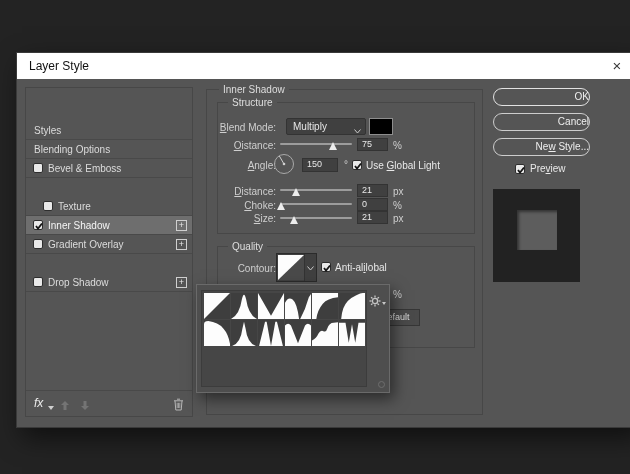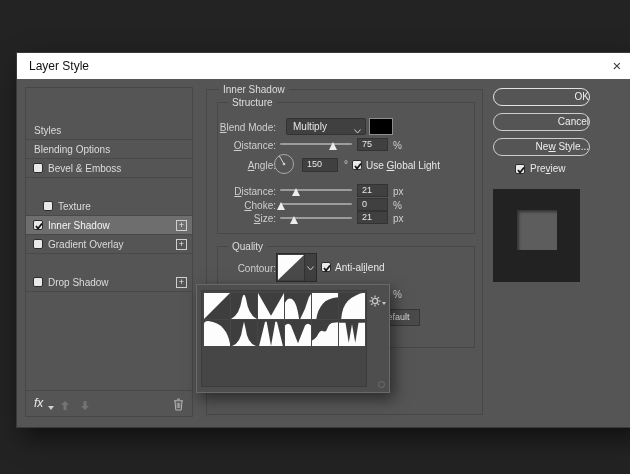--- a/index.html
+++ b/index.html
@@ -221,21 +221,21 @@
             <svg style="position:absolute;left:2px;top:12px" width="7" height="5" viewBox="0 0 7 5">
                 <path d="M0.5 0.5 L3.5 4 L6.5 0.5" stroke="#c9c9c9" fill="none"></path>
               </svg>
           </span>
         </div>
         <span class="cb" style="left:103px;top:15px">
           <svg viewBox="0 0 10 10" width="10" height="10">
               <path d="M2 5 L4 7.5 L8 2.5" stroke="#151515" stroke-width="1.8" fill="none"></path>
             </svg>
         </span>
-        <span class="cblabel" style="left:117px;top:15px"><span>Anti-al</span><span class="mn">i</span><span>lend</span></span>
+        <span class="cblabel" style="left:117px;top:15px"><span>Anti-al</span><span class="mn">i</span><span>lobal</span></span>
         <span class="unit" style="left:175px;top:42px">%</span>
       </div>
 
       <div class="mkdef" style="left:139px;top:219px">Make Default</div>
     </div>
 
     <div class="flyout">
       <div class="well">
         <div class="tile" style="left:2px;top:2px" title="Linear">
           <svg width="26" height="26" viewBox="0 0 24 24" preserveAspectRatio="none">

